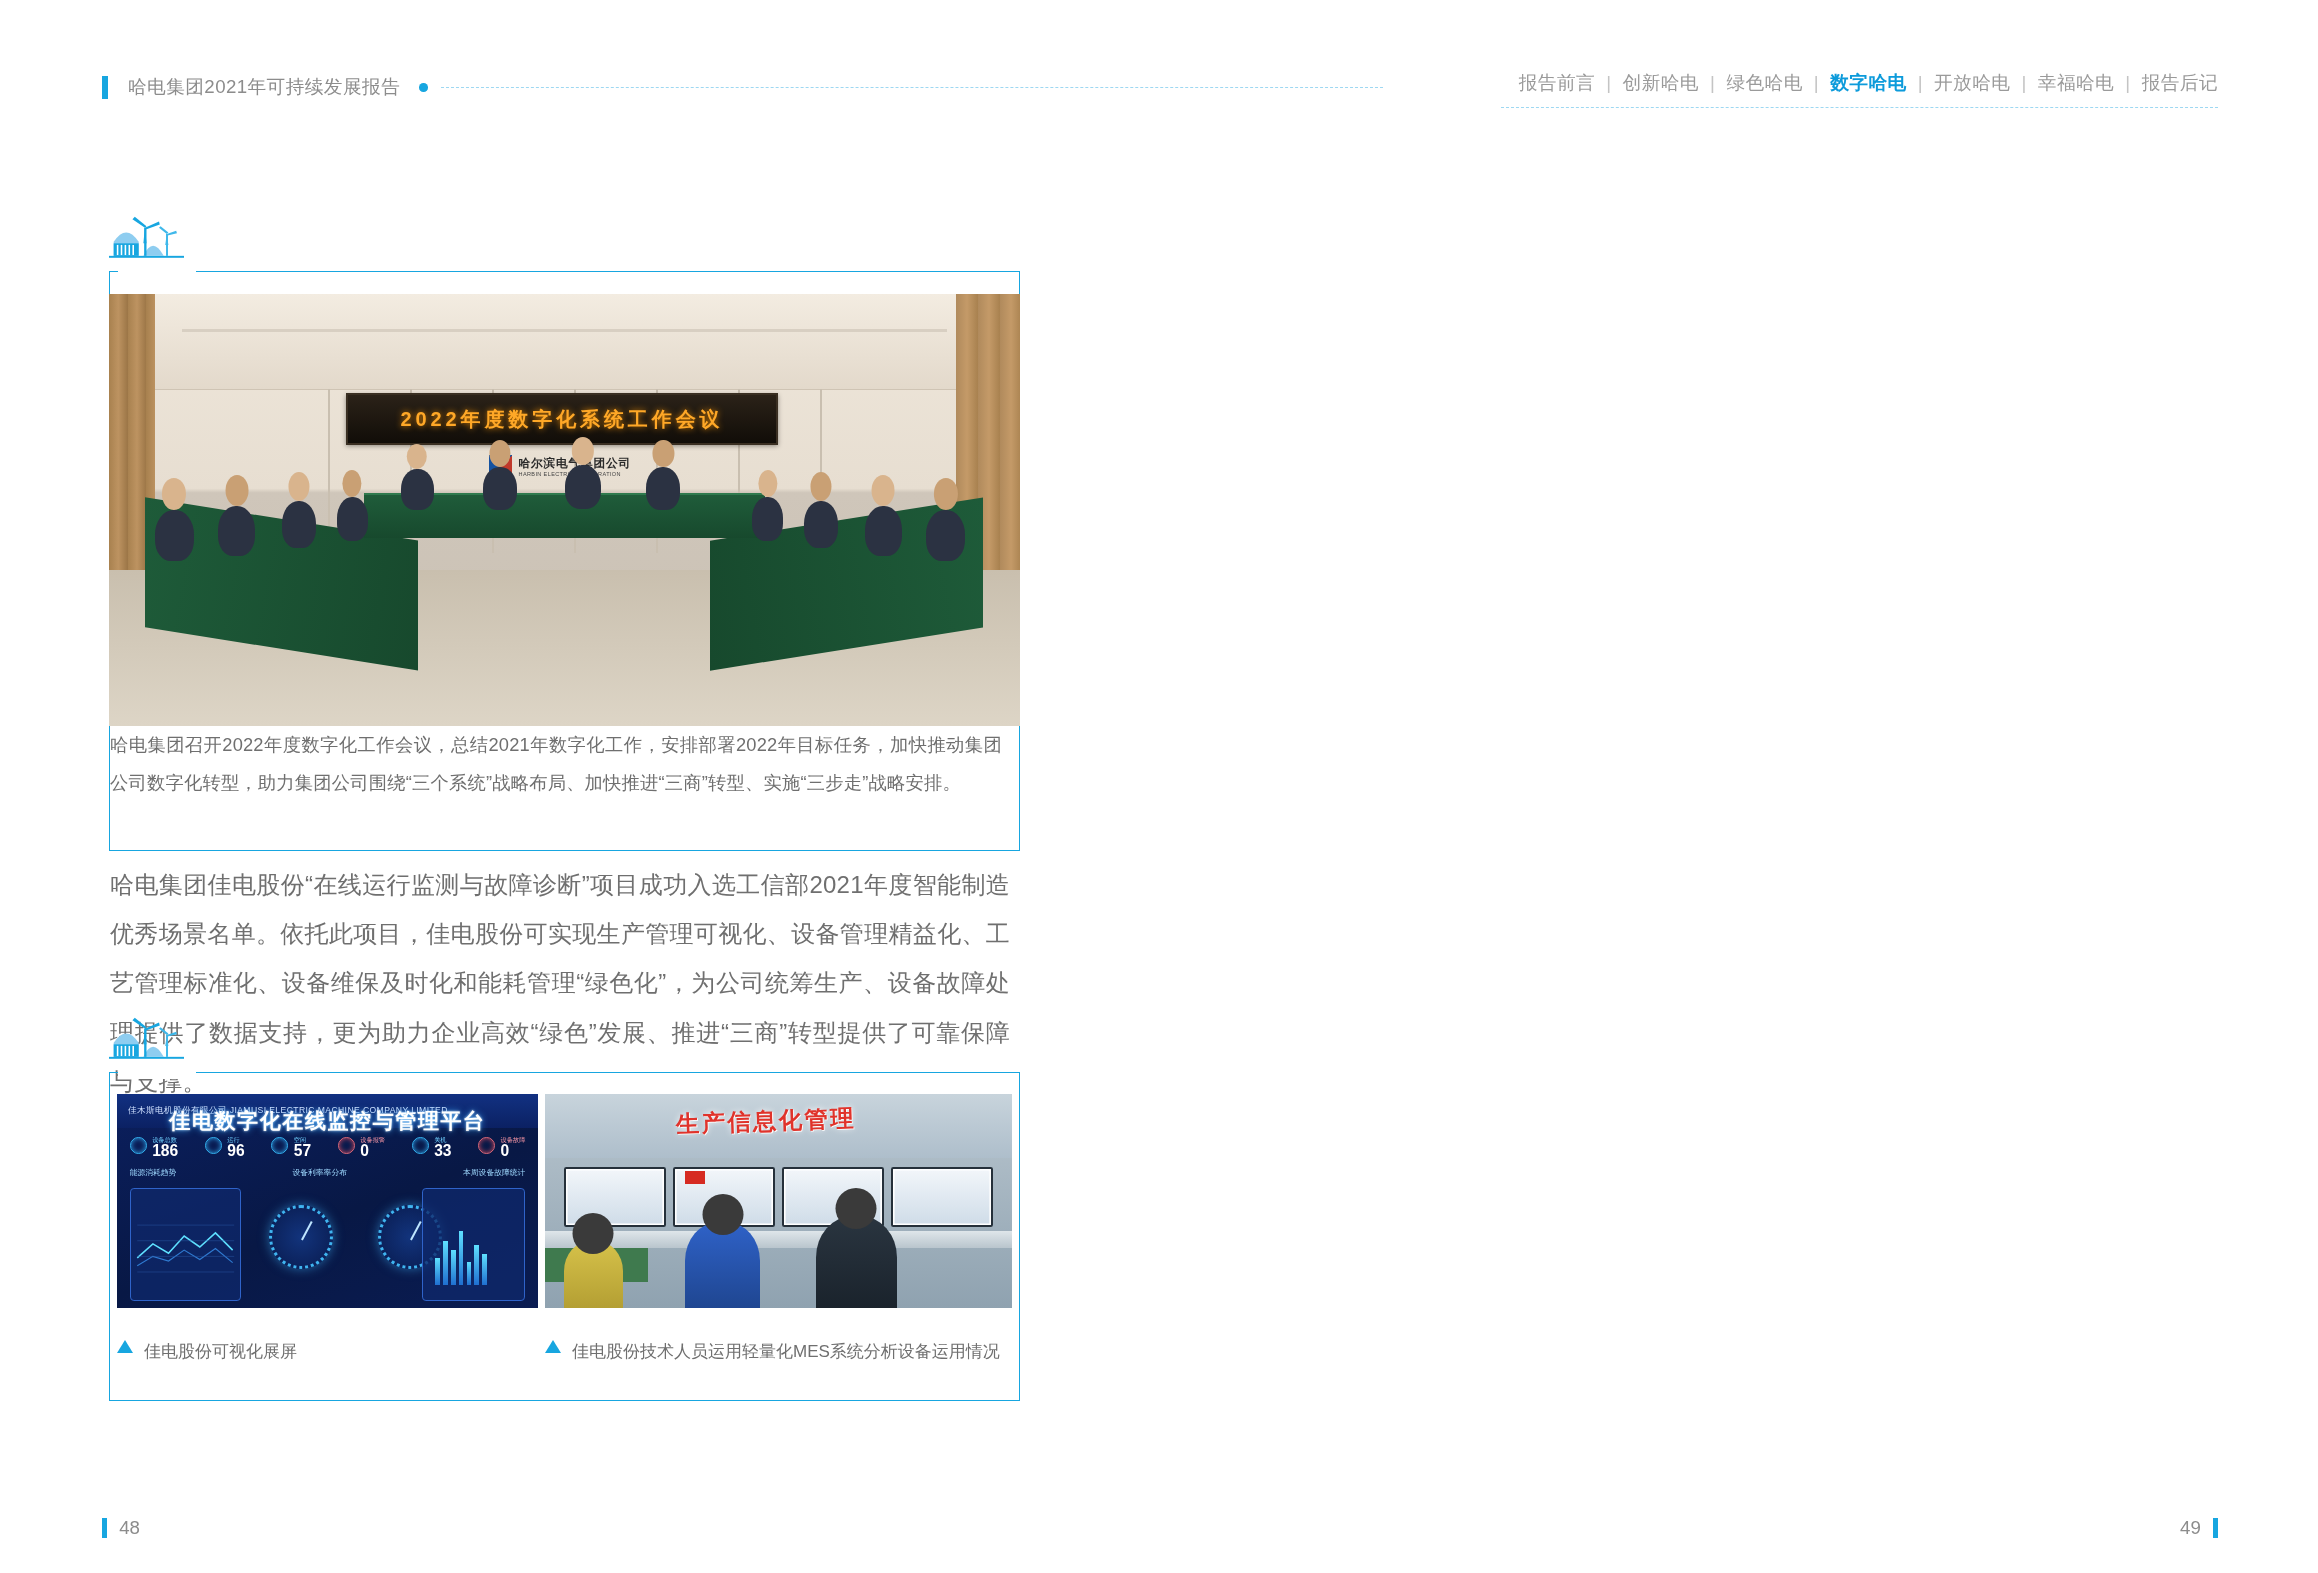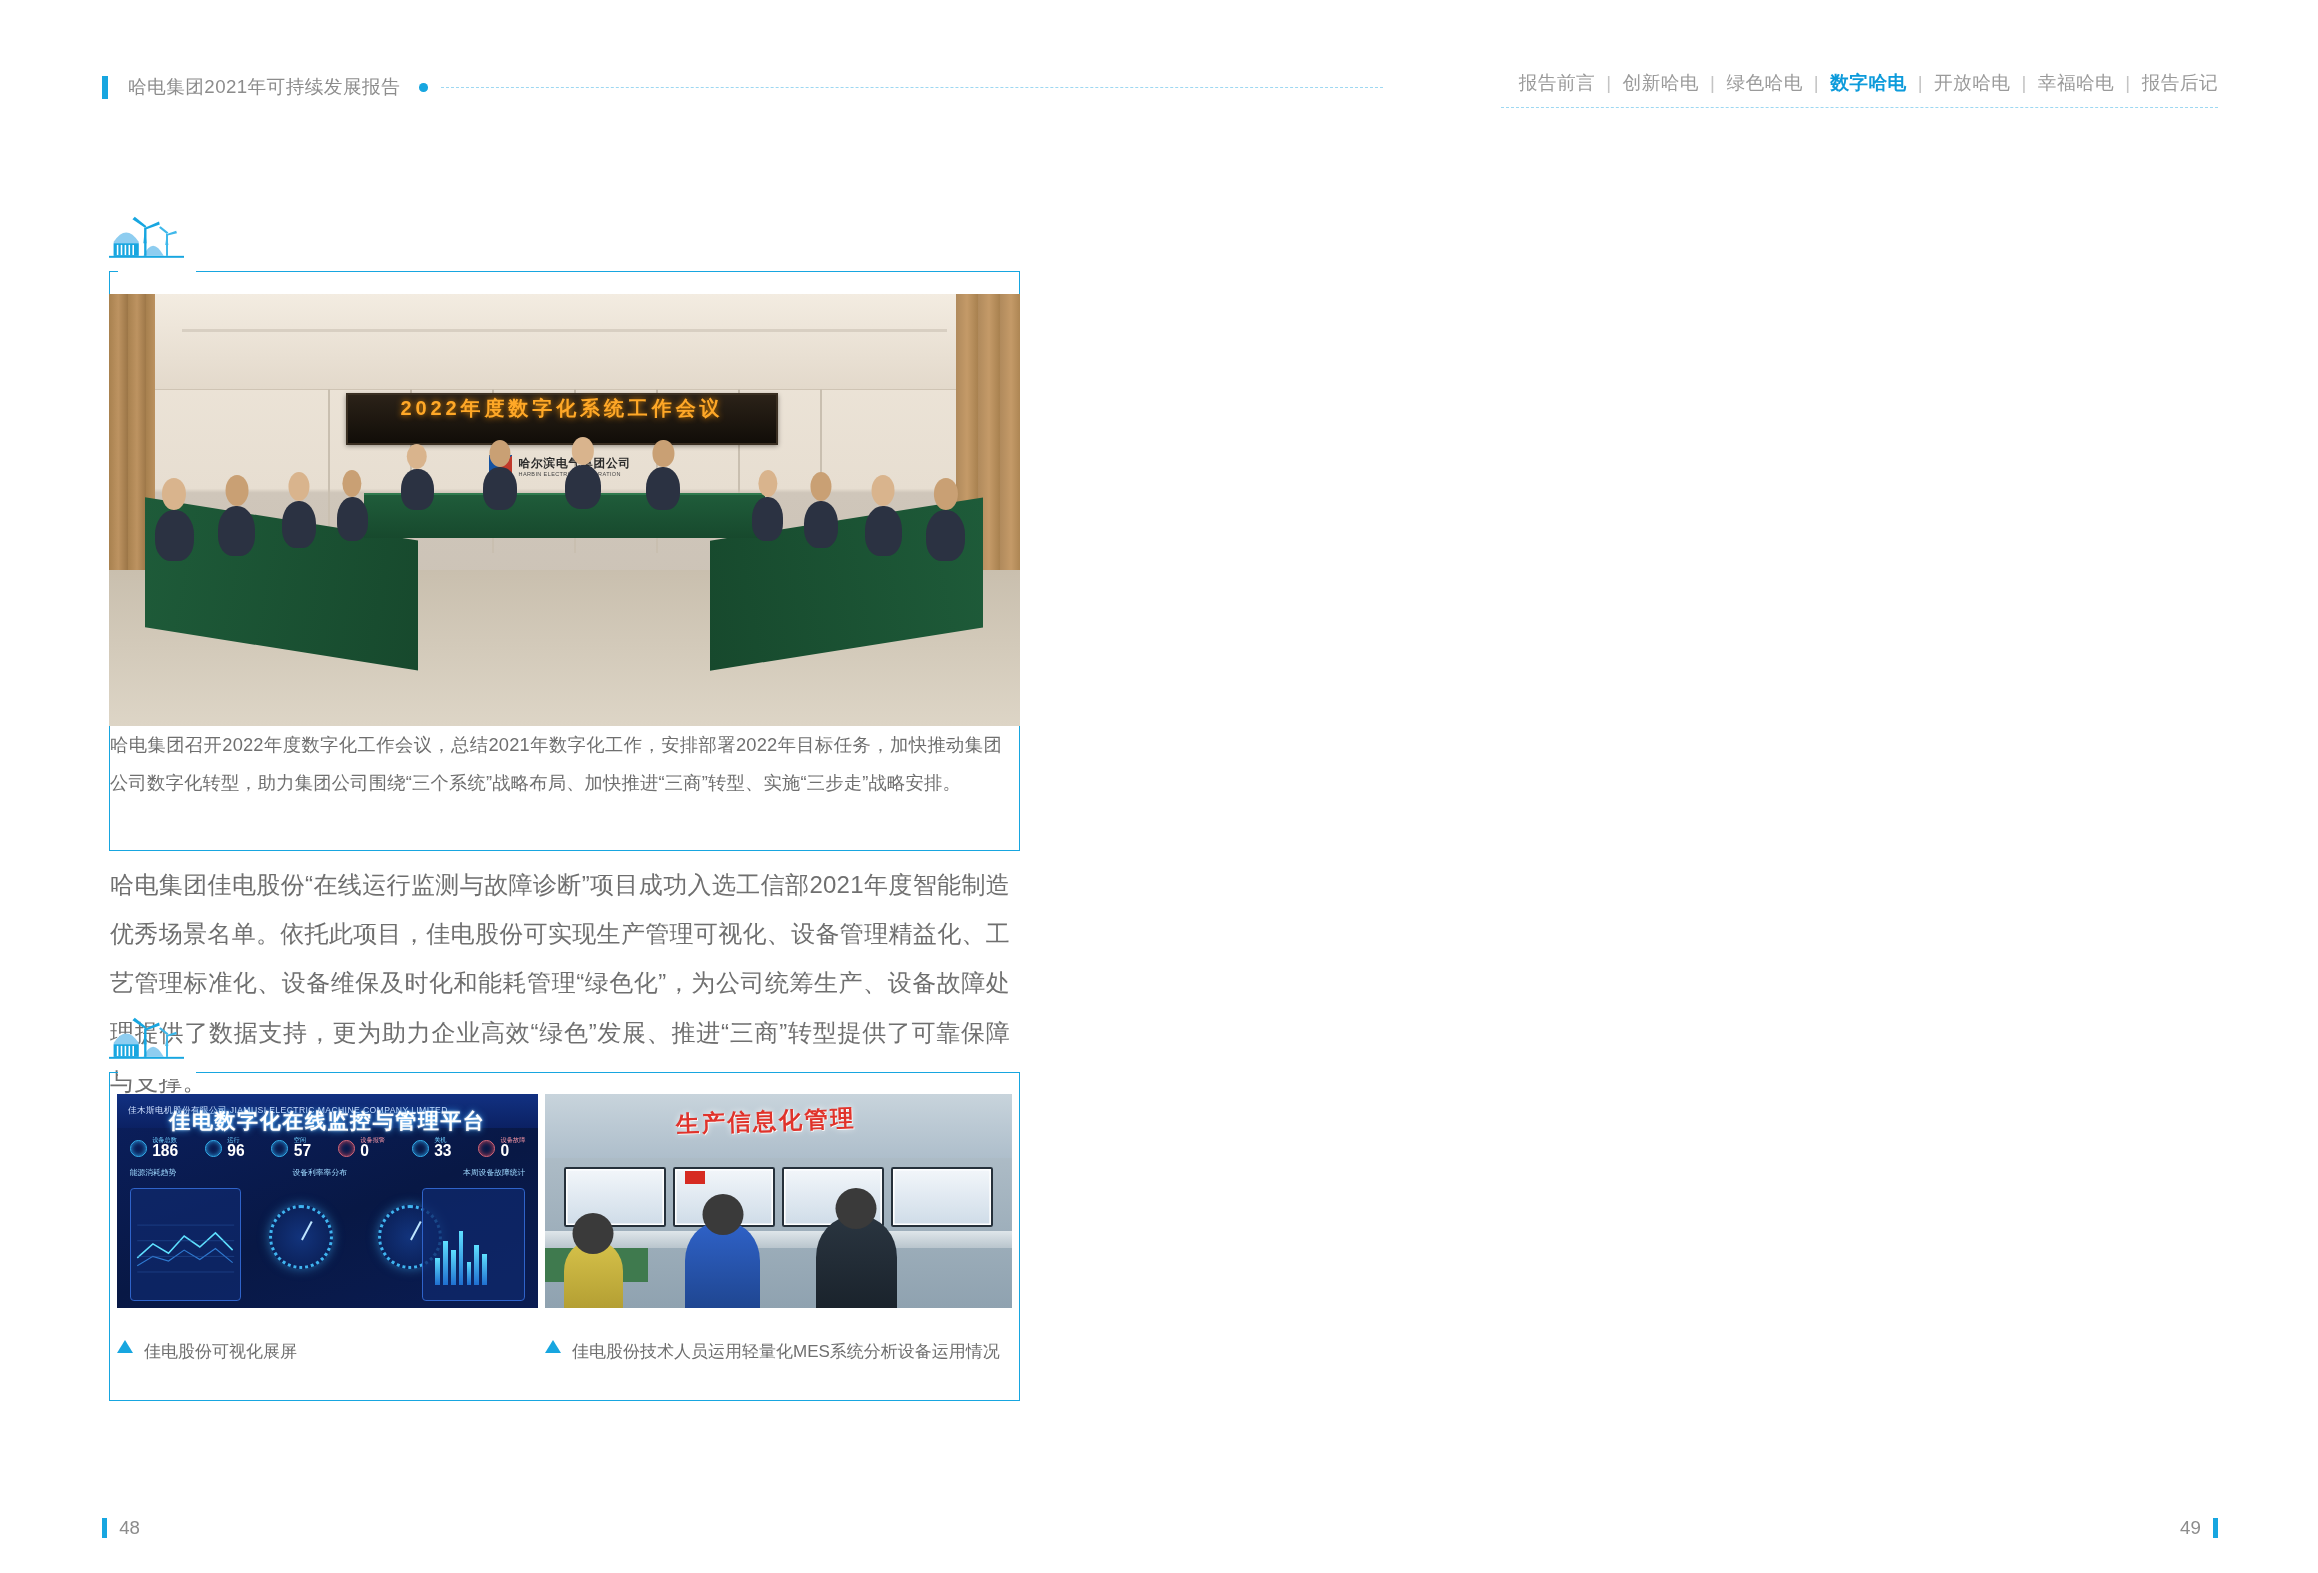--- a/index.html
+++ b/index.html
@@ -121,21 +121,21 @@
   }
   .conf-ceil-strip {
     position: absolute; top: 8%; height: 3.9px; background: #d8cfc2;
     left: 8%; right: 8%;
   }
   .conf-banner {
     position: absolute;
     left: 26%; top: 23%; width: 47%; height: 11%;
     background: linear-gradient(#2b2218, #110d08);
     border: 2.3px solid #3a2f22;
-    display: flex; align-items: flex-start; justify-content: center;
+    display: flex; align-items: center; justify-content: center;
     box-shadow: 0 1.6px 4.7px rgba(0,0,0,.4);
   }
   .conf-banner span {
     color: #ffa827;
     font-size: 20px;
     font-weight: bold;
     letter-spacing: 3.9px;
     text-shadow: 0 0 6.2px rgba(255,150,0,.85);
     white-space: nowrap;
   }
@@ -218,21 +218,21 @@
     position: absolute; left: 50%; transform: translateX(-50%);
     top: 6%;
     font-size: 21px; font-weight: bold; color: #ffffff;
     text-shadow: 0 0 7.8px #38a9ff, 0 0 2.3px #fff;
     white-space: nowrap; letter-spacing: 1.6px;
   }
   .dash-metrics {
     position: absolute; left: 3%; right: 3%; top: 20%;
     display: flex; justify-content: space-between;
   }
-  .metric { display: flex; align-items: center; gap: 5.5px; }
+  .metric { display: flex; align-items: flex-start; gap: 5.5px; }
   .metric .ring {
     width: 17px; height: 17px; border-radius: 50%;
     border: 1.6px solid #35b6f5; box-sizing: border-box;
     box-shadow: 0 0 5.5px #2b9ae0 inset;
   }
   .metric .ring.red { border-color: #e06a7a; box-shadow: 0 0 5.5px #c4455a inset; }
   .metric .mtxt { display: flex; flex-direction: column; line-height: 1.05; }
   .metric .mlabel { font-size: 6.2px; color: #6fd0ff; white-space: nowrap; }
   .metric .mlabel.red { color: #ff9aa8; }
   .metric .mval { font-size: 15.6px; color: #ffffff; font-weight: bold; }

